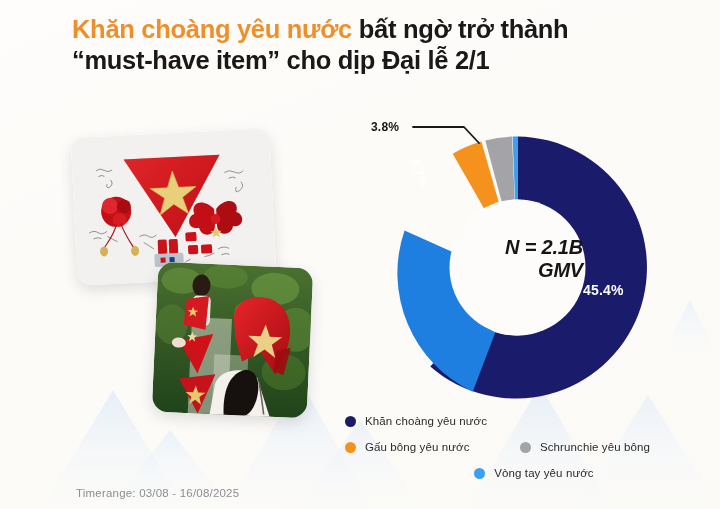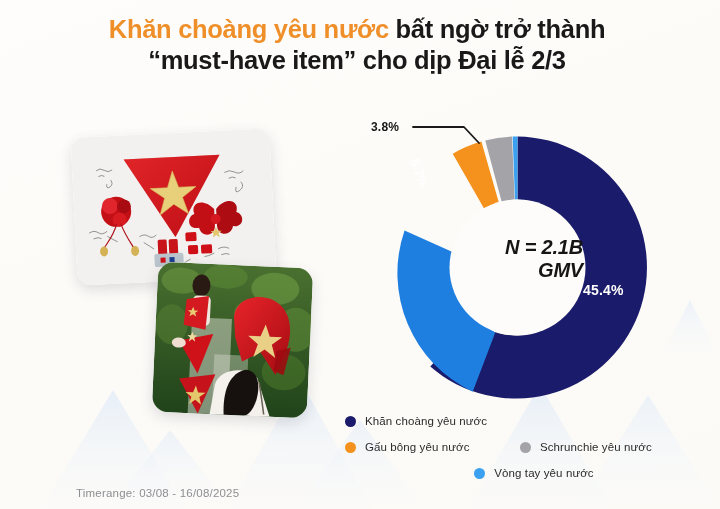--- a/index.html
+++ b/index.html
@@ -37,21 +37,20 @@
     top: 14px;
     width: 570px;
   }
   .title-line {
     font-size: 25.5px;
     font-weight: bold;
     color: #191919;
     letter-spacing: -0.3px;
     line-height: 31px;
     white-space: nowrap;
-    text-align: center;
   }
   .hl-orange { color: #ef8f2a; }
 
   
   .photo {
     position: absolute;
     border-radius: 14px;
     overflow: hidden;
     box-shadow: 0 5px 14px rgba(60,60,80,0.16);
     background: #fff;
@@ -199,21 +198,21 @@
     <polygon points="170,430 232,509 108,509" fill="url(#mg2)"></polygon>
     <polygon points="300,380 372,509 228,509" fill="url(#mg1)"></polygon>
     <polygon points="360,420 424,509 296,509" fill="url(#mg2)"></polygon>
     <polygon points="540,385 612,509 468,509" fill="url(#mg1)"></polygon>
     <polygon points="648,395 720,509 576,509" fill="url(#mg2)"></polygon>
     <polygon points="690,300 720,360 660,360" fill="url(#mg2)"></polygon>
   </svg>
 
   <div class="title-block">
     <div class="title-line"><span class="hl-orange">Khăn choàng yêu nước</span><span> bất ngờ trở thành</span></div>
-    <div class="title-line">“must-have item” cho dịp Đại lễ 2/3</div>
+    <div class="title-line">“must-have item” cho dịp Đại lễ 2/1</div>
   </div>
 
   <div class="photo photo-top">
     <svg viewBox="0 0 199 148" preserveAspectRatio="xMidYMid slice">
       <rect width="199" height="148" fill="#f2f1ef"></rect>
 
       <polygon points="52,24 148,24 100,104" fill="#cf1018"></polygon>
       <polygon points="52,24 148,24 100,104" fill="url(#fab1)" opacity="0.35"></polygon>
       <defs>
         <linearGradient id="fab1" x1="0" y1="0" x2="1" y2="1">
@@ -383,21 +382,21 @@
         <span class="legend-text">Khăn choàng yêu nước</span>
       </div>
     </div>
     <div class="legend-row">
       <div class="legend-item">
         <span class="dot" style="background:#f5921e"></span>
         <span class="legend-text">Gấu bông yêu nước</span>
       </div>
       <div class="legend-item">
         <span class="dot" style="background:#a3a3a8"></span>
-        <span class="legend-text">Schrunchie yêu nước</span>
+        <span class="legend-text">Schrunchie yêu bông</span>
       </div>
     </div>
     <div class="legend-row centered">
       <div class="legend-item auto">
         <span class="dot" style="background:#3ba0f0"></span>
         <span class="legend-text">Vòng tay yêu nước</span>
       </div>
     </div>
   </div>
 

